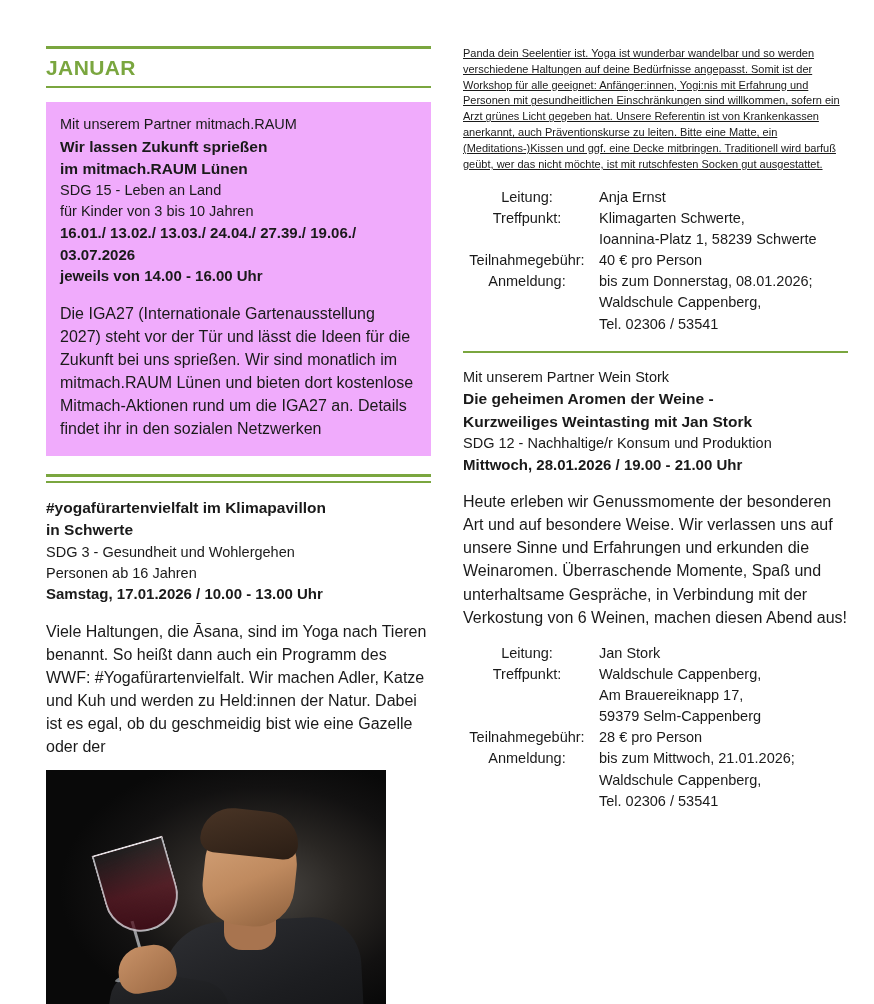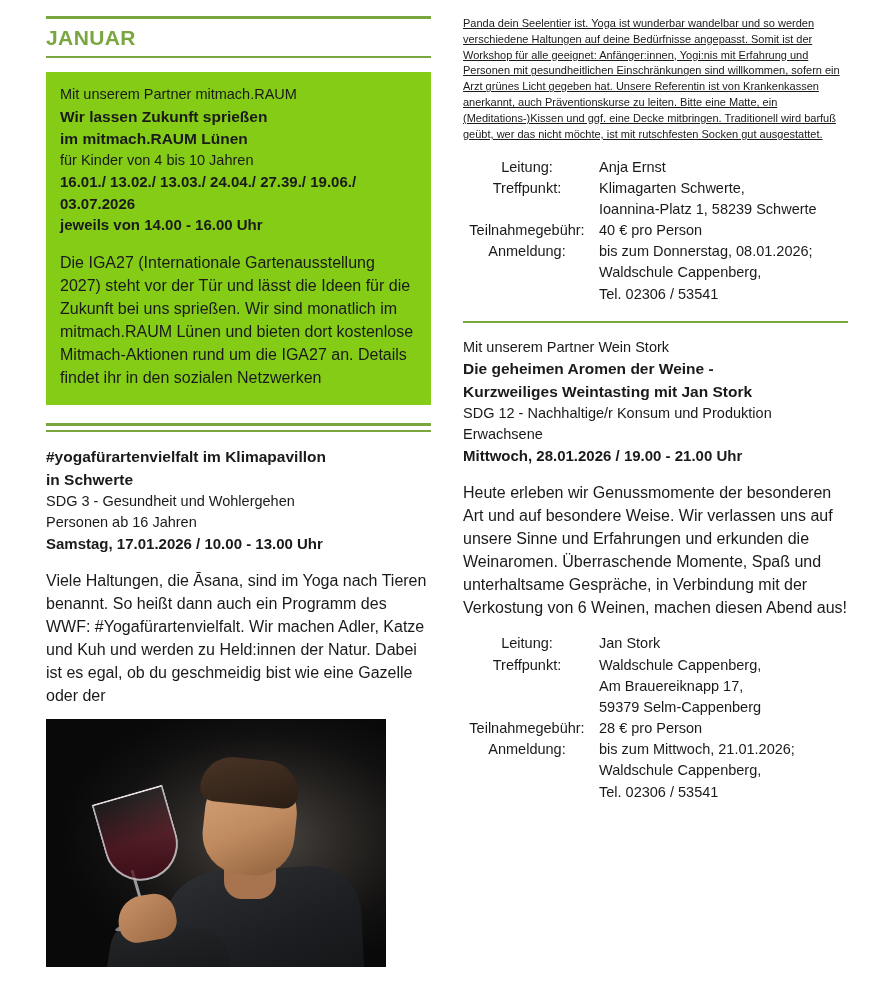--- a/index.html
+++ b/index.html
@@ -13,21 +13,21 @@
     font-family: "Liberation Sans", sans-serif;
     color: #1a1a1a;
     position: relative;
     overflow: hidden;
   }
   .page {
     position: relative;
     width: 874px;
     height: 1004px;
     box-sizing: border-box;
-    padding: 16px 46px 20px 46px;
+    padding: 46px 46px 20px 46px;
   }
   .columns {
     display: flex;
     gap: 32px;
     height: 100%;
   }
   .col {
     width: 385px;
     flex: 0 0 385px;
   }
@@ -43,21 +43,21 @@
     letter-spacing: 0.4px;
     line-height: 1.2;
     padding-bottom: 6px;
   }
   .month-rule-bottom {
     border-top: 2px solid #7aa63f;
     margin-bottom: 14px;
   }
   
   .box {
-    background: #84cc16;
+    background: #f0abfc;
     padding: 12px 14px 16px 14px;
     box-sizing: border-box;
   }
   .evt-partner {
     font-size: 14.5px;
     line-height: 1.42;
     margin-bottom: 1px;
   }
   .evt-title {
     font-size: 15.5px;
@@ -250,21 +250,22 @@
     <div class="col">
 
       <div class="month-rule-top"></div>
       <div class="month-title">JANUAR</div>
       <div class="month-rule-bottom"></div>
 
       <div class="box">
         <div class="evt-partner">Mit unserem Partner mitmach.RAUM</div>
         <div class="evt-title">Wir lassen Zukunft sprießen</div>
         <div class="evt-title">im mitmach.RAUM Lünen</div>
-        <div class="evt-audience">für Kinder von 4 bis 10 Jahren</div>
+        <div class="evt-sdg">SDG 15 - Leben an Land</div>
+        <div class="evt-audience">für Kinder von 3 bis 10 Jahren</div>
         <div class="evt-dates">16.01./ 13.02./ 13.03./ 24.04./ 27.39./ 19.06./</div>
         <div class="evt-dates">03.07.2026</div>
         <div class="evt-time">jeweils von 14.00 - 16.00 Uhr</div>
         <div class="evt-body">Die IGA27 (Internationale Gartenausstellung 2027) steht vor der Tür und lässt die Ideen für die Zukunft bei uns sprießen. Wir sind monatlich im mitmach.RAUM Lünen und bieten dort kostenlose Mitmach-Aktionen rund um die IGA27 an. Details findet ihr in den sozialen Netzwerken</div>
       </div>
 
       <div class="sep-thick"></div>
       <div class="sep-thin" style="margin-top:-10px;"></div>
 
       <div class="evt">
@@ -330,21 +331,20 @@
         </table>
       </div>
 
       <div class="sep-right"></div>
 
       <div class="evt">
         <div class="evt-partner">Mit unserem Partner Wein Stork</div>
         <div class="evt-title">Die geheimen Aromen der Weine -</div>
         <div class="evt-title">Kurzweiliges Weintasting mit Jan Stork</div>
         <div class="evt-sdg">SDG 12 - Nachhaltige/r Konsum und Produktion</div>
-        <div class="evt-audience">Erwachsene</div>
         <div class="evt-dates">Mittwoch, 28.01.2026 / 19.00 - 21.00 Uhr</div>
         <div class="evt-body">Heute erleben wir Genussmomente der besonderen Art und auf besondere Weise. Wir verlassen uns auf unsere Sinne und Erfahrungen und erkunden die Weinaromen. Überraschende Momente, Spaß und unterhaltsame Gespräche, in Verbindung mit der Verkostung von 6 Weinen, machen diesen Abend aus!</div>
       </div>
 
       <div class="details">
         <table>
           <tbody>
             <tr>
               <td class="lbl">Leitung:</td>
               <td class="val">Jan Stork</td>

